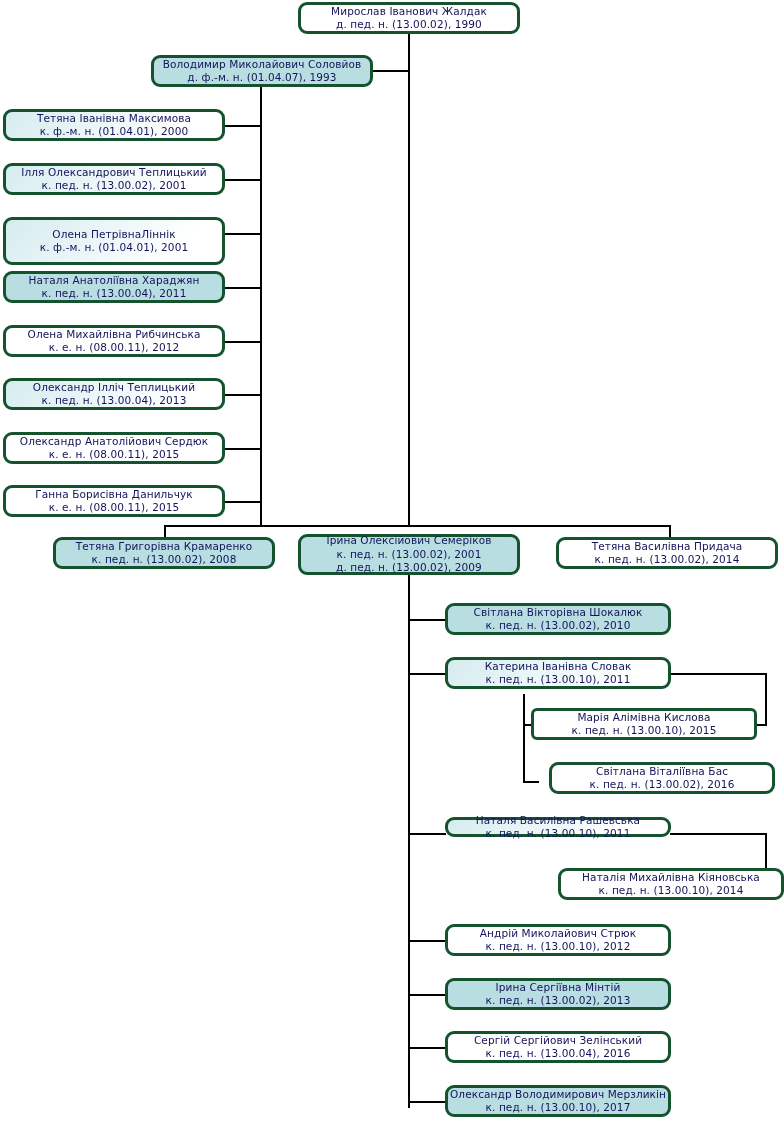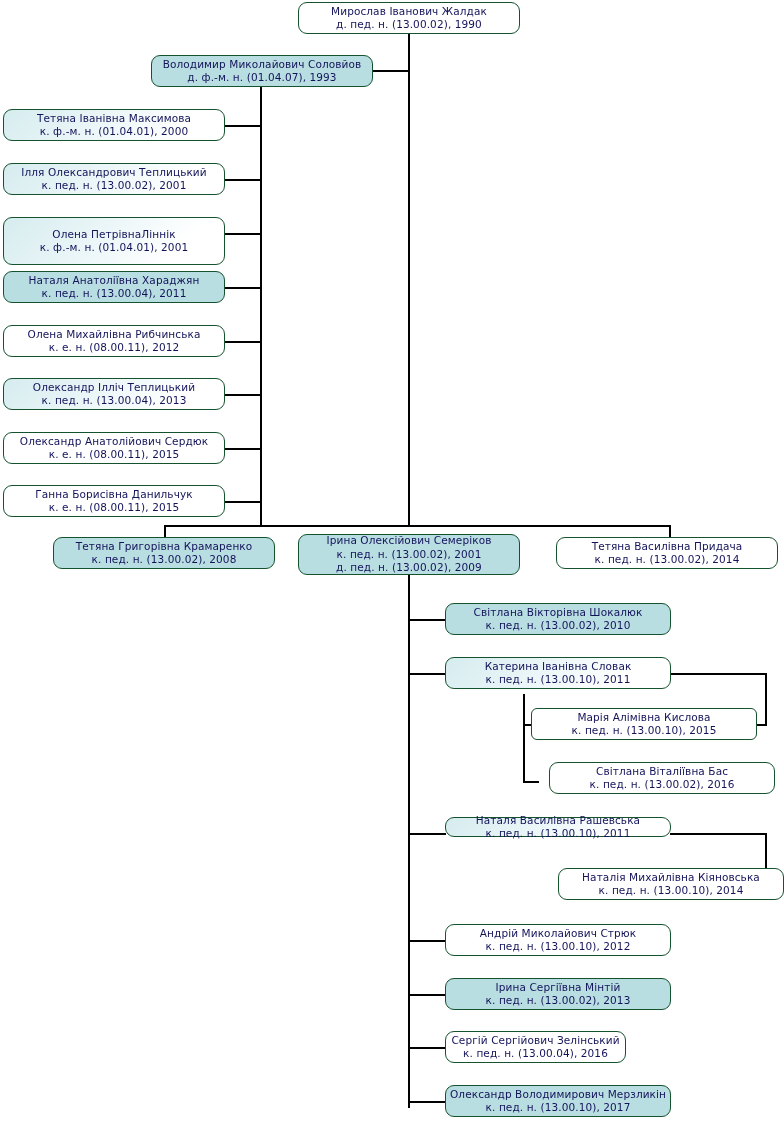--- a/index.html
+++ b/index.html
@@ -23,21 +23,21 @@
     position: absolute;
     background: #000000;
   }
   .ln-h { height: 2px; }
   .ln-v { width: 2px; }
 
   
   .node {
     position: absolute;
     box-sizing: border-box;
-    border: 1px solid #14532d;
+    border: 3px solid #14532d;
     border-radius: 9px;
     display: flex;
     flex-direction: column;
     align-items: center;
     justify-content: center;
     text-align: center;
     color: #13135a;
     font-size: 10.5px;
     line-height: 13.5px;
     letter-spacing: 0.1px;
@@ -205,21 +205,21 @@
   <div class="node fill-white" style="left:445px; top:924px; width:226px; height:32px;">
     <span class="nm">Андрій Миколайович Стрюк</span>
     <span class="dg">к. пед. н. (13.00.10), 2012</span>
   </div>
 
   <div class="node fill-solid" style="left:445px; top:978px; width:226px; height:32px;">
     <span class="nm">Ірина Сергіївна Мінтій</span>
     <span class="dg">к. пед. н. (13.00.02), 2013</span>
   </div>
 
-  <div class="node fill-white" style="left:445px; top:1031px; width:181px; height:32px;">
+  <div class="node fill-white" style="left:445px; top:1031px; width:226px; height:32px;">
     <span class="nm">Сергій Сергійович Зелінський</span>
     <span class="dg">к. пед. н. (13.00.04), 2016</span>
   </div>
 
   <div class="node fill-solid" style="left:445px; top:1085px; width:226px; height:32px;">
     <span class="nm">Олександр Володимирович Мерзликін</span>
     <span class="dg">к. пед. н. (13.00.10), 2017</span>
   </div>
 
 </div>

